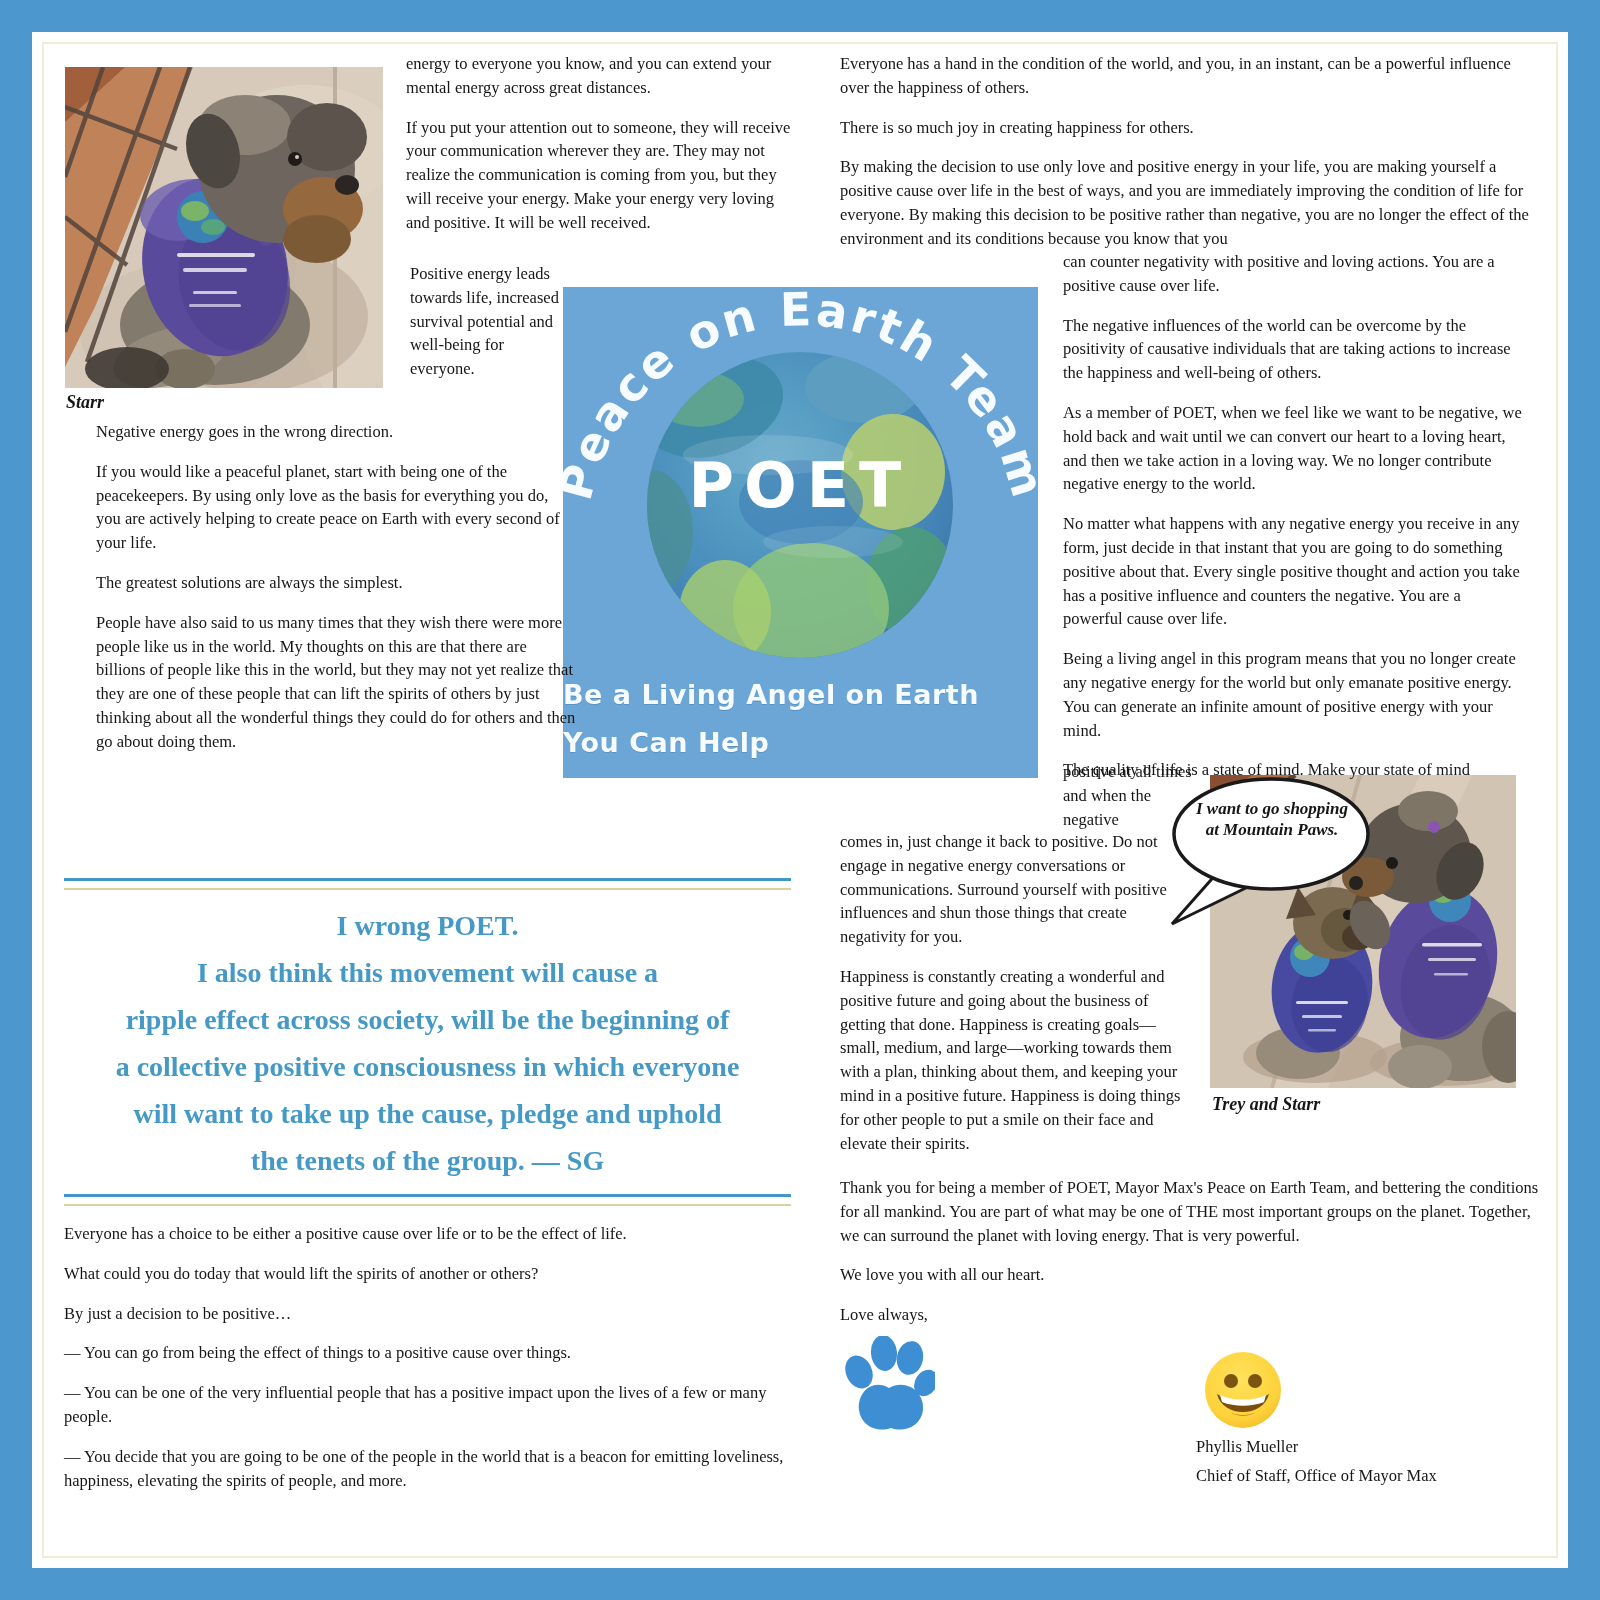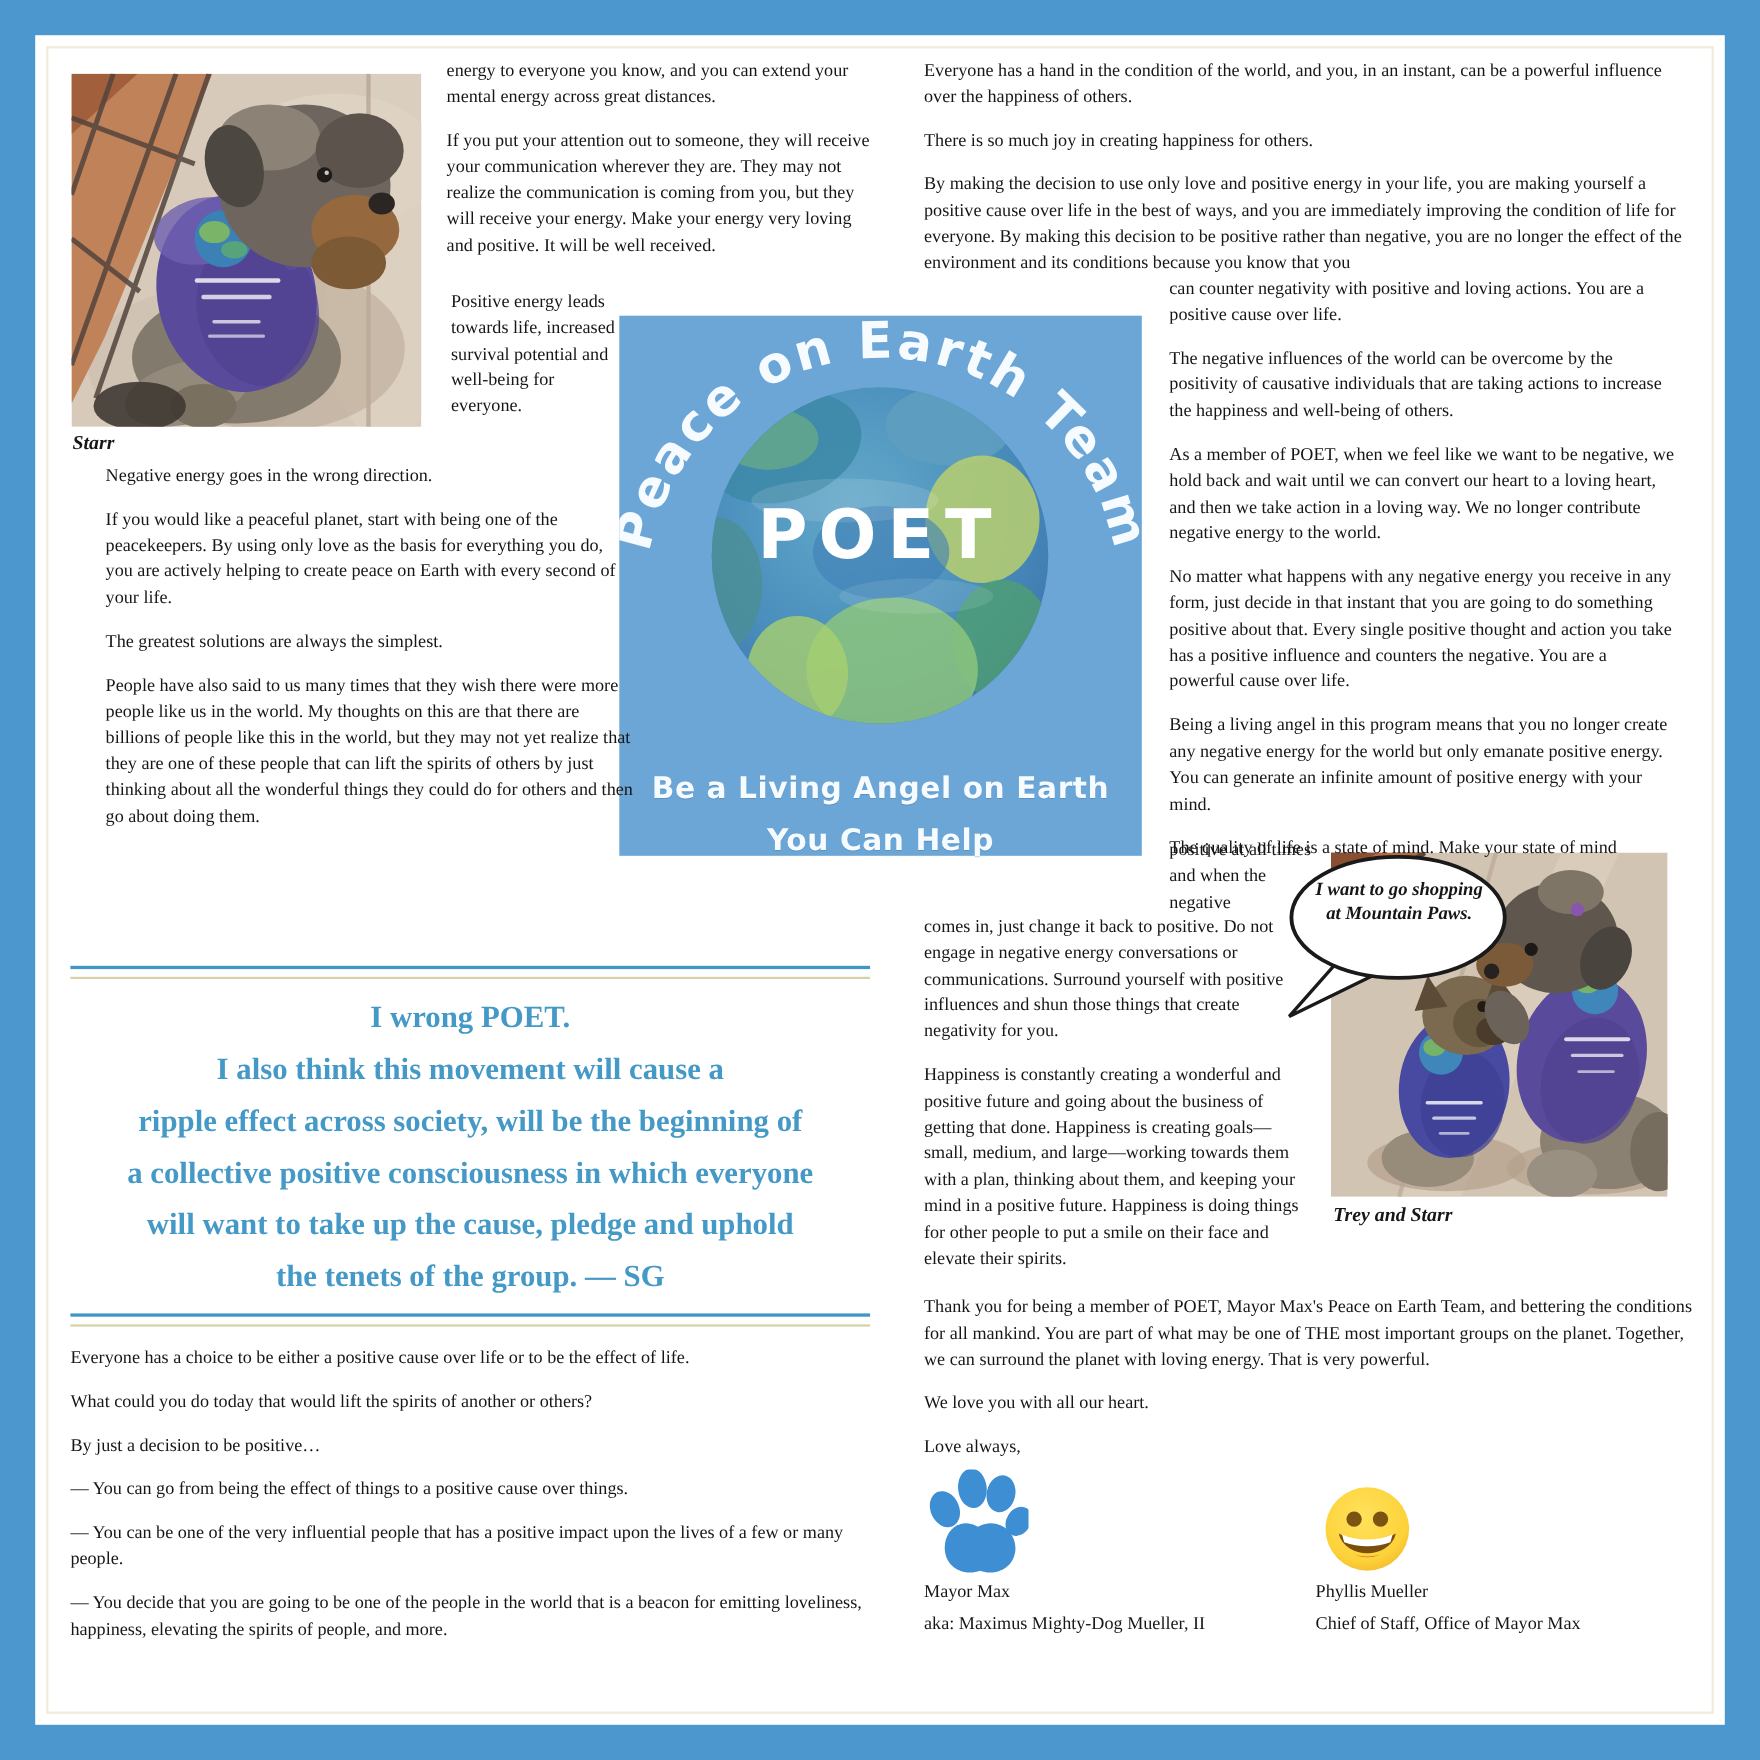--- a/index.html
+++ b/index.html
@@ -9,23 +9,23 @@
   .hairline-frame{position:absolute;inset:42px;border:2px solid #f2ecd8;z-index:1;pointer-events:none;}
   .abs{position:absolute;}
   .body-text{font-size:16.5px;line-height:23.8px;z-index:5;}
   .body-text p{margin:0 0 16px 0;}
   .caption{font-size:18px;font-weight:bold;font-style:italic;z-index:6;}
   .photo{z-index:2;}
   .photo svg{display:block;}
   
   .poet-box{left:563px;top:287px;width:475px;height:491px;background:#6ba6d6;z-index:2;}
   .poet-box svg{display:block;position:absolute;left:0;top:0;}
-  .tagline{position:absolute;width:100%;text-align:center;color:#f6fbff;
+  .tagline{position:absolute;width:100%;color:#f6fbff;
            font-family:"DejaVu Sans","Liberation Sans",sans-serif;font-weight:bold;
-           font-size:27px;letter-spacing:0.5px;z-index:3;text-shadow:0 1px 0 rgba(60,110,160,.35);margin-top:22px;}
+           font-size:27px;letter-spacing:0.5px;z-index:3;text-shadow:0 1px 0 rgba(60,110,160,.35);}
   
   .quote{left:64px;top:878px;width:727px;z-index:5;}
   .rule{height:7px;border-top:3px solid #4096c5;border-bottom:2px solid #d9d0a4;}
   .quote-lines{padding:12px 0 10px 0;}
   .quote-line{text-align:center;color:#4599c6;font-weight:bold;font-size:28px;line-height:47px;}
   
   .bubble{left:1166px;top:772px;width:210px;height:165px;z-index:10;}
   .bubble-text{position:absolute;left:28px;top:26px;width:156px;text-align:center;
                font-size:17px;line-height:21px;font-weight:bold;font-style:italic;}
   .sig{font-size:16.5px;line-height:29px;z-index:5;}
@@ -277,23 +277,19 @@
       </defs>
       <circle cx="40" cy="40" r="38" fill="url(#gFace)"></circle>
       <circle cx="28" cy="31" r="7" fill="#7a5410"></circle>
       <circle cx="52" cy="31" r="7" fill="#7a5410"></circle>
       <path d="M14 44 C20 68 60 68 66 44 C52 52 28 52 14 44 Z" fill="#7a4f0e"></path>
       <path d="M17 45 C30 51 50 51 63 45 L61 52 C48 57 32 57 19 52 Z" fill="#ffffff"></path>
       <path d="M27 62 C33 67 47 67 53 62 C48 66 32 66 27 62 Z" fill="#c76a25"></path>
     </svg>
   </div>
 
-  <div class="abs sig" style="left:840px;top:1432px;">
-    <div>Mayor Max</div>
-    <div>aka: Maximus Mighty-Dog Mueller, II</div>
-  </div>
   <div class="abs sig" style="left:1196px;top:1432px;">
     <div>Phyllis Mueller</div>
     <div>Chief of Staff, Office of Mayor Max</div>
   </div>
 
   <div class="border-frame"></div>
 </div>
 
 </body></html>

